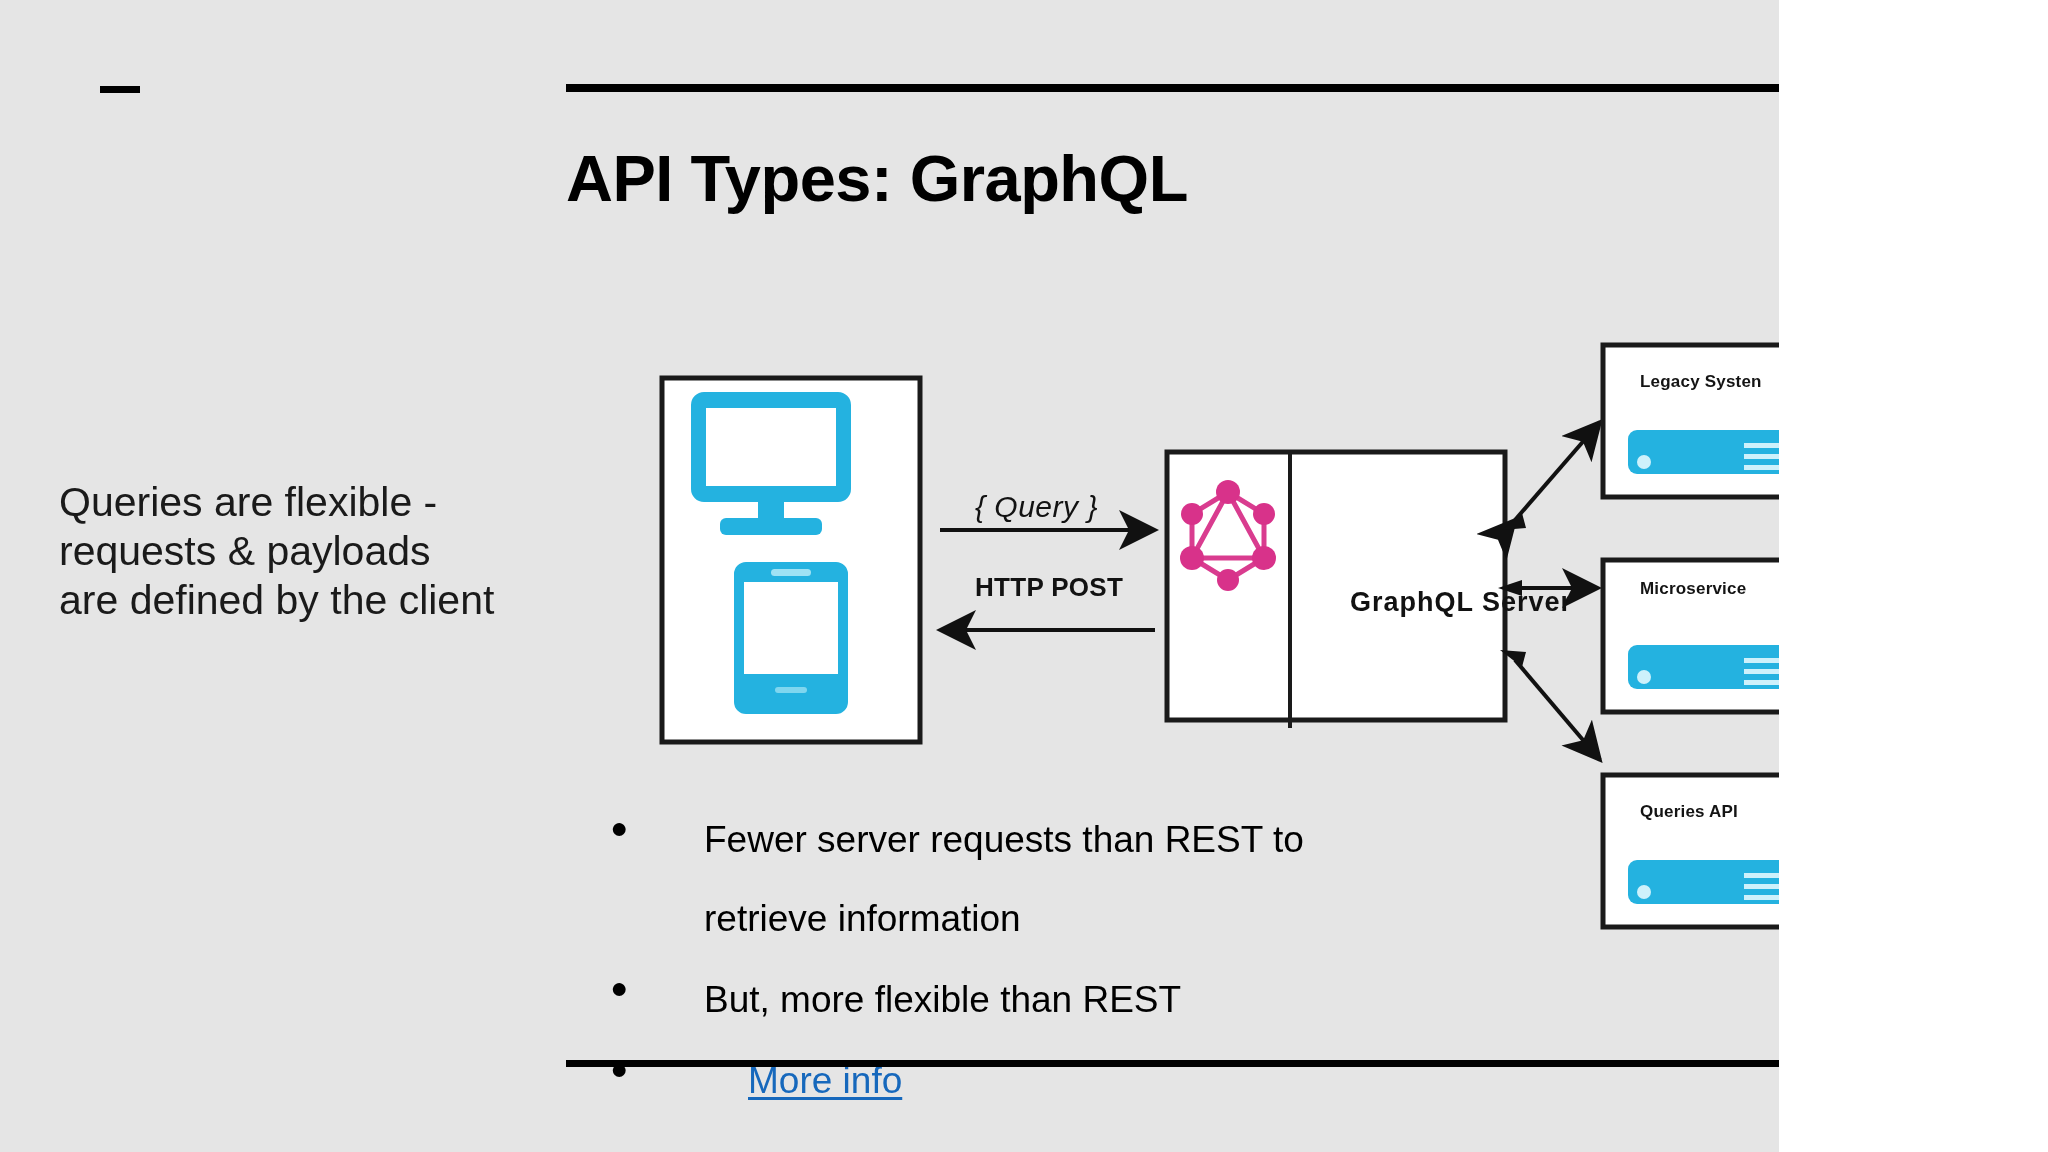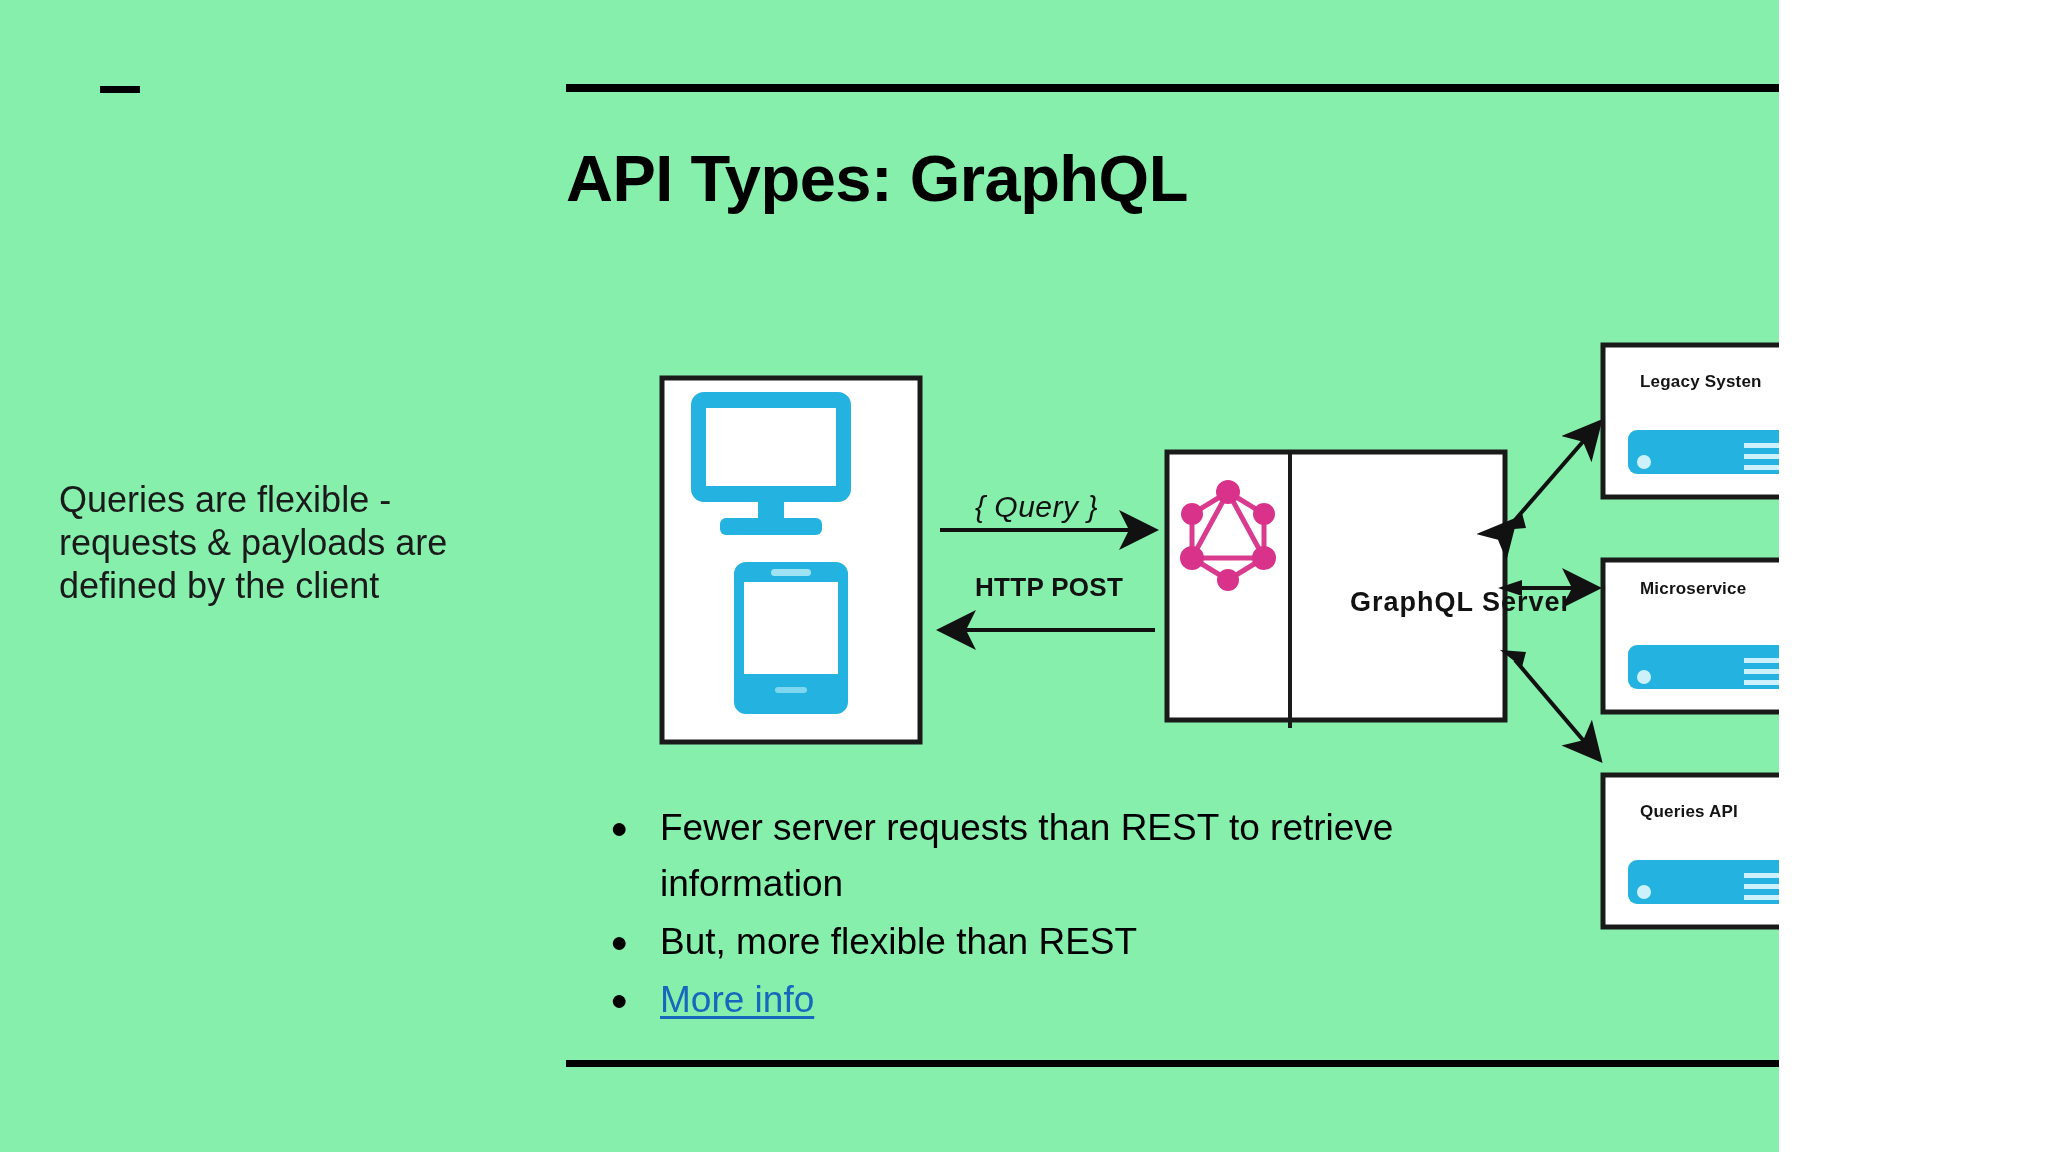--- a/index.html
+++ b/index.html
@@ -9,21 +9,21 @@
     background: #ffffff;
   }
   body {
     font-family: "Liberation Sans", sans-serif;
     -webkit-font-smoothing: antialiased;
   }
   #slide {
     position: relative;
     width: 1779px;
     height: 1152px;
-    background: #86efac;
+    background: #e5e5e5;
     overflow: hidden;
   }
 
   
   .corner-dash {
     position: absolute;
     left: 100px;
     top: 86px;
     width: 40px;
     height: 7px;
@@ -53,21 +53,21 @@
     white-space: nowrap;
     line-height: 1.1;
   }
 
   
   .left-note {
     position: absolute;
     left: 59px;
     top: 478px;
     width: 440px;
-    font-size: 36px;
+    font-size: 41px;
     line-height: 1.2;
     color: #1a1a1a;
   }
 
   
   .bullets {
     position: absolute;
     left: 600px;
     top: 800px;
     width: 800px;
@@ -83,22 +83,23 @@
     font-size: 30px;
     line-height: 56px;
     color: #000000;
     text-align: left;
     padding-left: 10px;
     box-sizing: border-box;
   }
   .bullet-text {
     flex: 1 1 auto;
     font-size: 37px;
-    line-height: 56px;
+    line-height: 79px;
     color: #000000;
+    margin-left: 44px;
   }
   .bullet-text.link {
     color: #1668bc;
     text-decoration: underline;
     text-underline-offset: 4px;
     cursor: pointer;
     display: inline-block;
   }
   .bullet-text.link-wrap { flex: 1 1 auto; }
 

